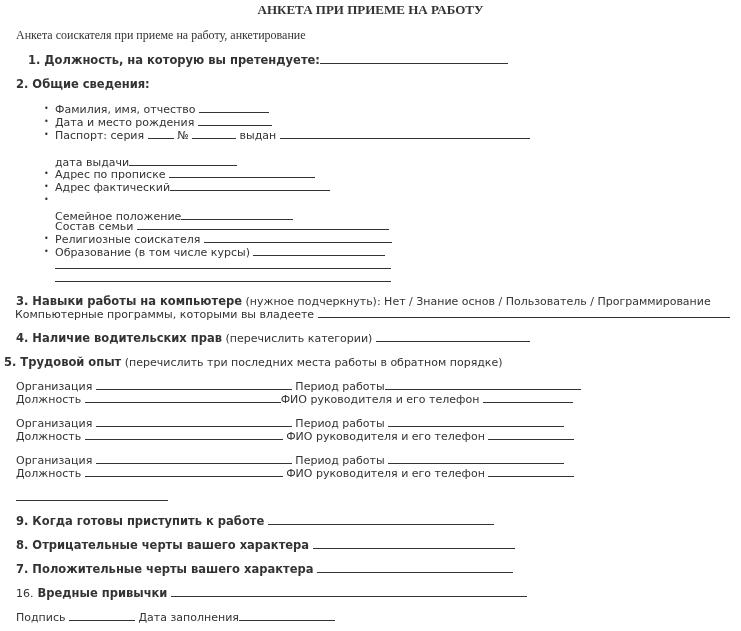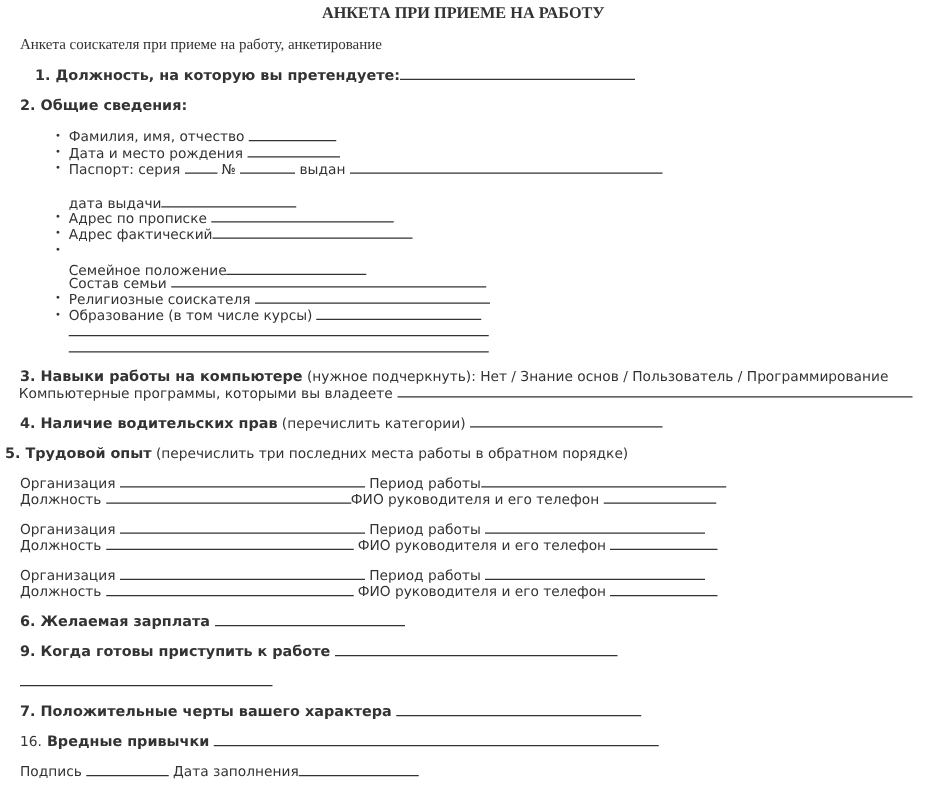--- a/index.html
+++ b/index.html
@@ -96,27 +96,27 @@
 </div>
 
 <div class="abs" style="left:16px;top:453px;">
   <span>Организация</span> <span class="u" style="width:196px"></span> <span>Период работы</span> <span class="u" style="width:176px"></span>
 </div>
 <div class="abs" style="left:16px;top:466px;">
   <span>Должность</span> <span class="u" style="width:198px"></span> <span>ФИО руководителя и его телефон</span> <span class="u" style="width:86px"></span>
 </div>
 
 <div class="abs h" style="left:16px;top:490px;">
-  <span>6. Желаемая зарплата</span> <span class="u" style="width:152px"></span>
+   <span class="u" style="width:152px"></span>
 </div>
 <div class="abs h" style="left:16px;top:514px;">
   <span>9. Когда готовы приступить к работе</span> <span class="u" style="width:226px"></span>
 </div>
 <div class="abs h" style="left:16px;top:538px;">
-   <span class="u" style="width:202px"></span>
+  <span>8. Отрицательные черты вашего характера</span> <span class="u" style="width:202px"></span>
 </div>
 <div class="abs h" style="left:16px;top:562px;">
   <span>7. Положительные черты вашего характера</span> <span class="u" style="width:196px"></span>
 </div>
 <div class="abs" style="left:16px;top:586px;">
   <span>16.</span><span class="h"> Вредные привычки</span> <span class="u" style="width:356px"></span>
 </div>
 
 <div class="abs" style="left:16px;top:610px;">
   <span>Подпись</span> <span class="u" style="width:66px"></span> <span>Дата заполнения</span><span class="u" style="width:96px"></span>

